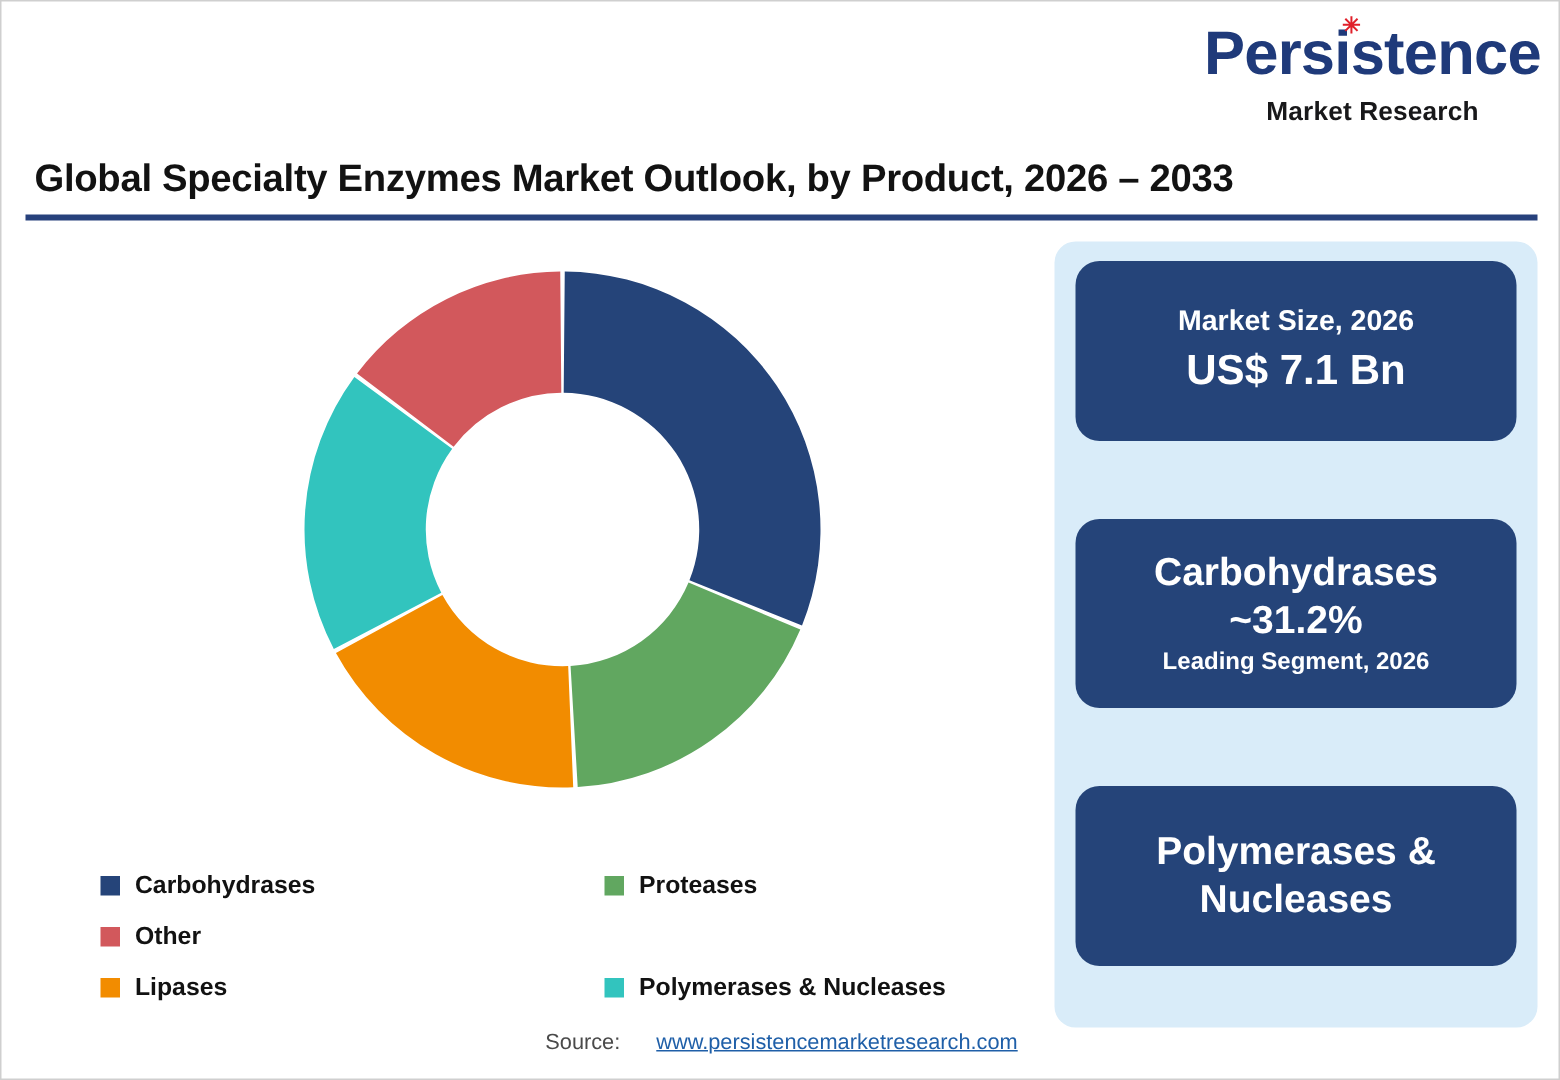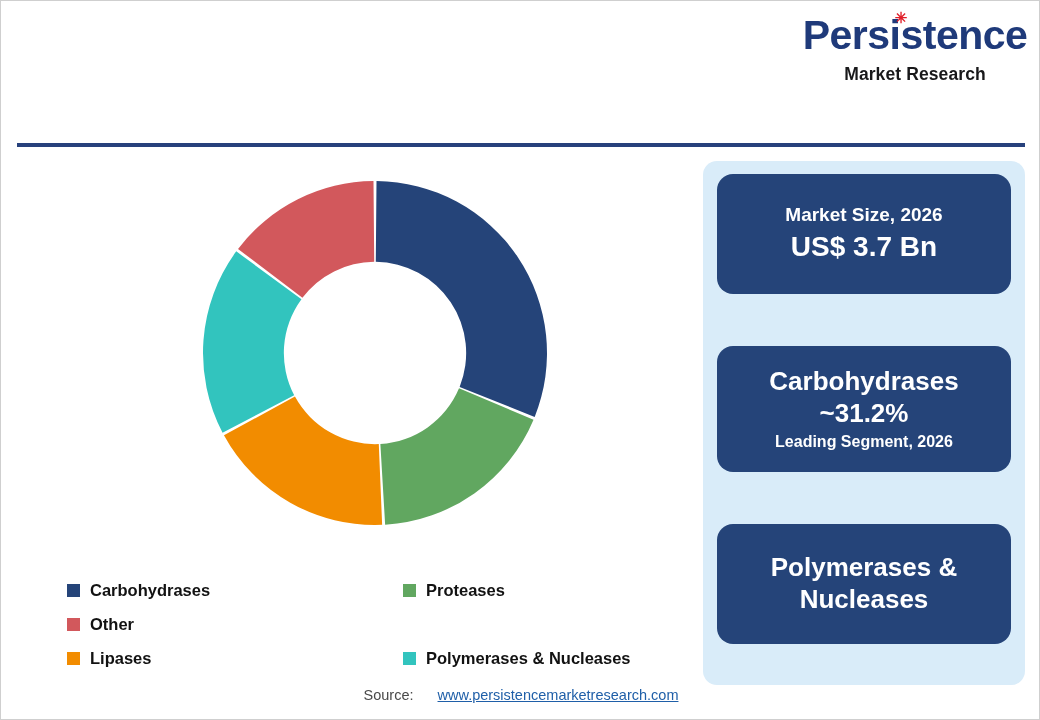--- a/index.html
+++ b/index.html
@@ -203,20 +203,21 @@
 <div class="canvas">
 
   <div class="logo-block">
     <div class="logo-main">
       <span>Persistence</span>
       <span class="logo-dot">✳</span>
     </div>
     <span class="logo-sub">Market Research</span>
   </div>
 
+  <div class="title">Global Specialty Enzymes Market Outlook, by Product, 2026 – 2033</div>
   <div class="title-rule"></div>
 
   <div class="chart-wrap">
     <svg viewBox="0 0 352 352" width="352" height="352">
       <g id="donut-slices">
           <path d="M 177.5009641057203 4.006549232962527 A 172 172 0 0 1 335.677255819872 239.93100948550037 L 260.6289455845322 209.88343502731522 A 91.16000000000001 91.16000000000001 0 0 0 176.79551097603178 84.84347109347013 Z" fill="#254479"></path>
           <path d="M 334.5371862389097 242.70802485045743 A 172 172 0 0 1 186.1407619880976 347.70080065713364 L 181.37460385369172 267.00142434828086 A 91.16000000000001 91.16000000000001 0 0 0 260.02470870662216 211.35525317074246 Z" fill="#61A760"></path>
           <path d="M 183.1426253422536 347.8516304933421 A 172 172 0 0 1 24.958197090572355 258.28228104439995 L 95.94784445800333 219.60960895353196 A 91.16000000000001 91.16000000000001 0 0 0 179.7855914313944 267.08136416147136 Z" fill="#F28C00"></path>
           <path d="M 23.545177677369225 255.6337061210583 A 172 172 0 0 1 37.238294332927524 74.36738200575195 L 102.45629599645159 122.13471246304853 A 91.16000000000001 91.16000000000001 0 0 0 95.19894416900567 218.20586424416092 Z" fill="#32C4BE"></path>
           <path d="M 39.03316216932882 71.96113546050869 A 172 172 0 0 1 174.49903589427976 4.006549232962527 L 175.20448902396828 84.84347109347013 A 91.16000000000001 91.16000000000001 0 0 0 103.40757594974427 120.8594017940696 Z" fill="#D2585C"></path>
@@ -250,21 +251,21 @@
         <span class="legend-swatch" style="background:#32C4BE"></span>
         <span class="legend-label">Polymerases &amp; Nucleases</span>
       </div>
     </div>
   </div>
 
   <div class="panel">
 
     <div class="card card-1">
       <div class="card-eyebrow">Market Size, 2026</div>
-      <div class="card-value">US$ 3.7 Bn</div>
+      <div class="card-value">US$ 7.1 Bn</div>
     </div>
 
     <div class="card card-2">
       <div class="card-headline">Carbohydrases</div>
       <div class="card-headline">~31.2%</div>
       <div class="card-note">Leading Segment, 2026</div>
     </div>
 
     <div class="card card-3">
       <div class="card-headline">Polymerases &amp;</div>

